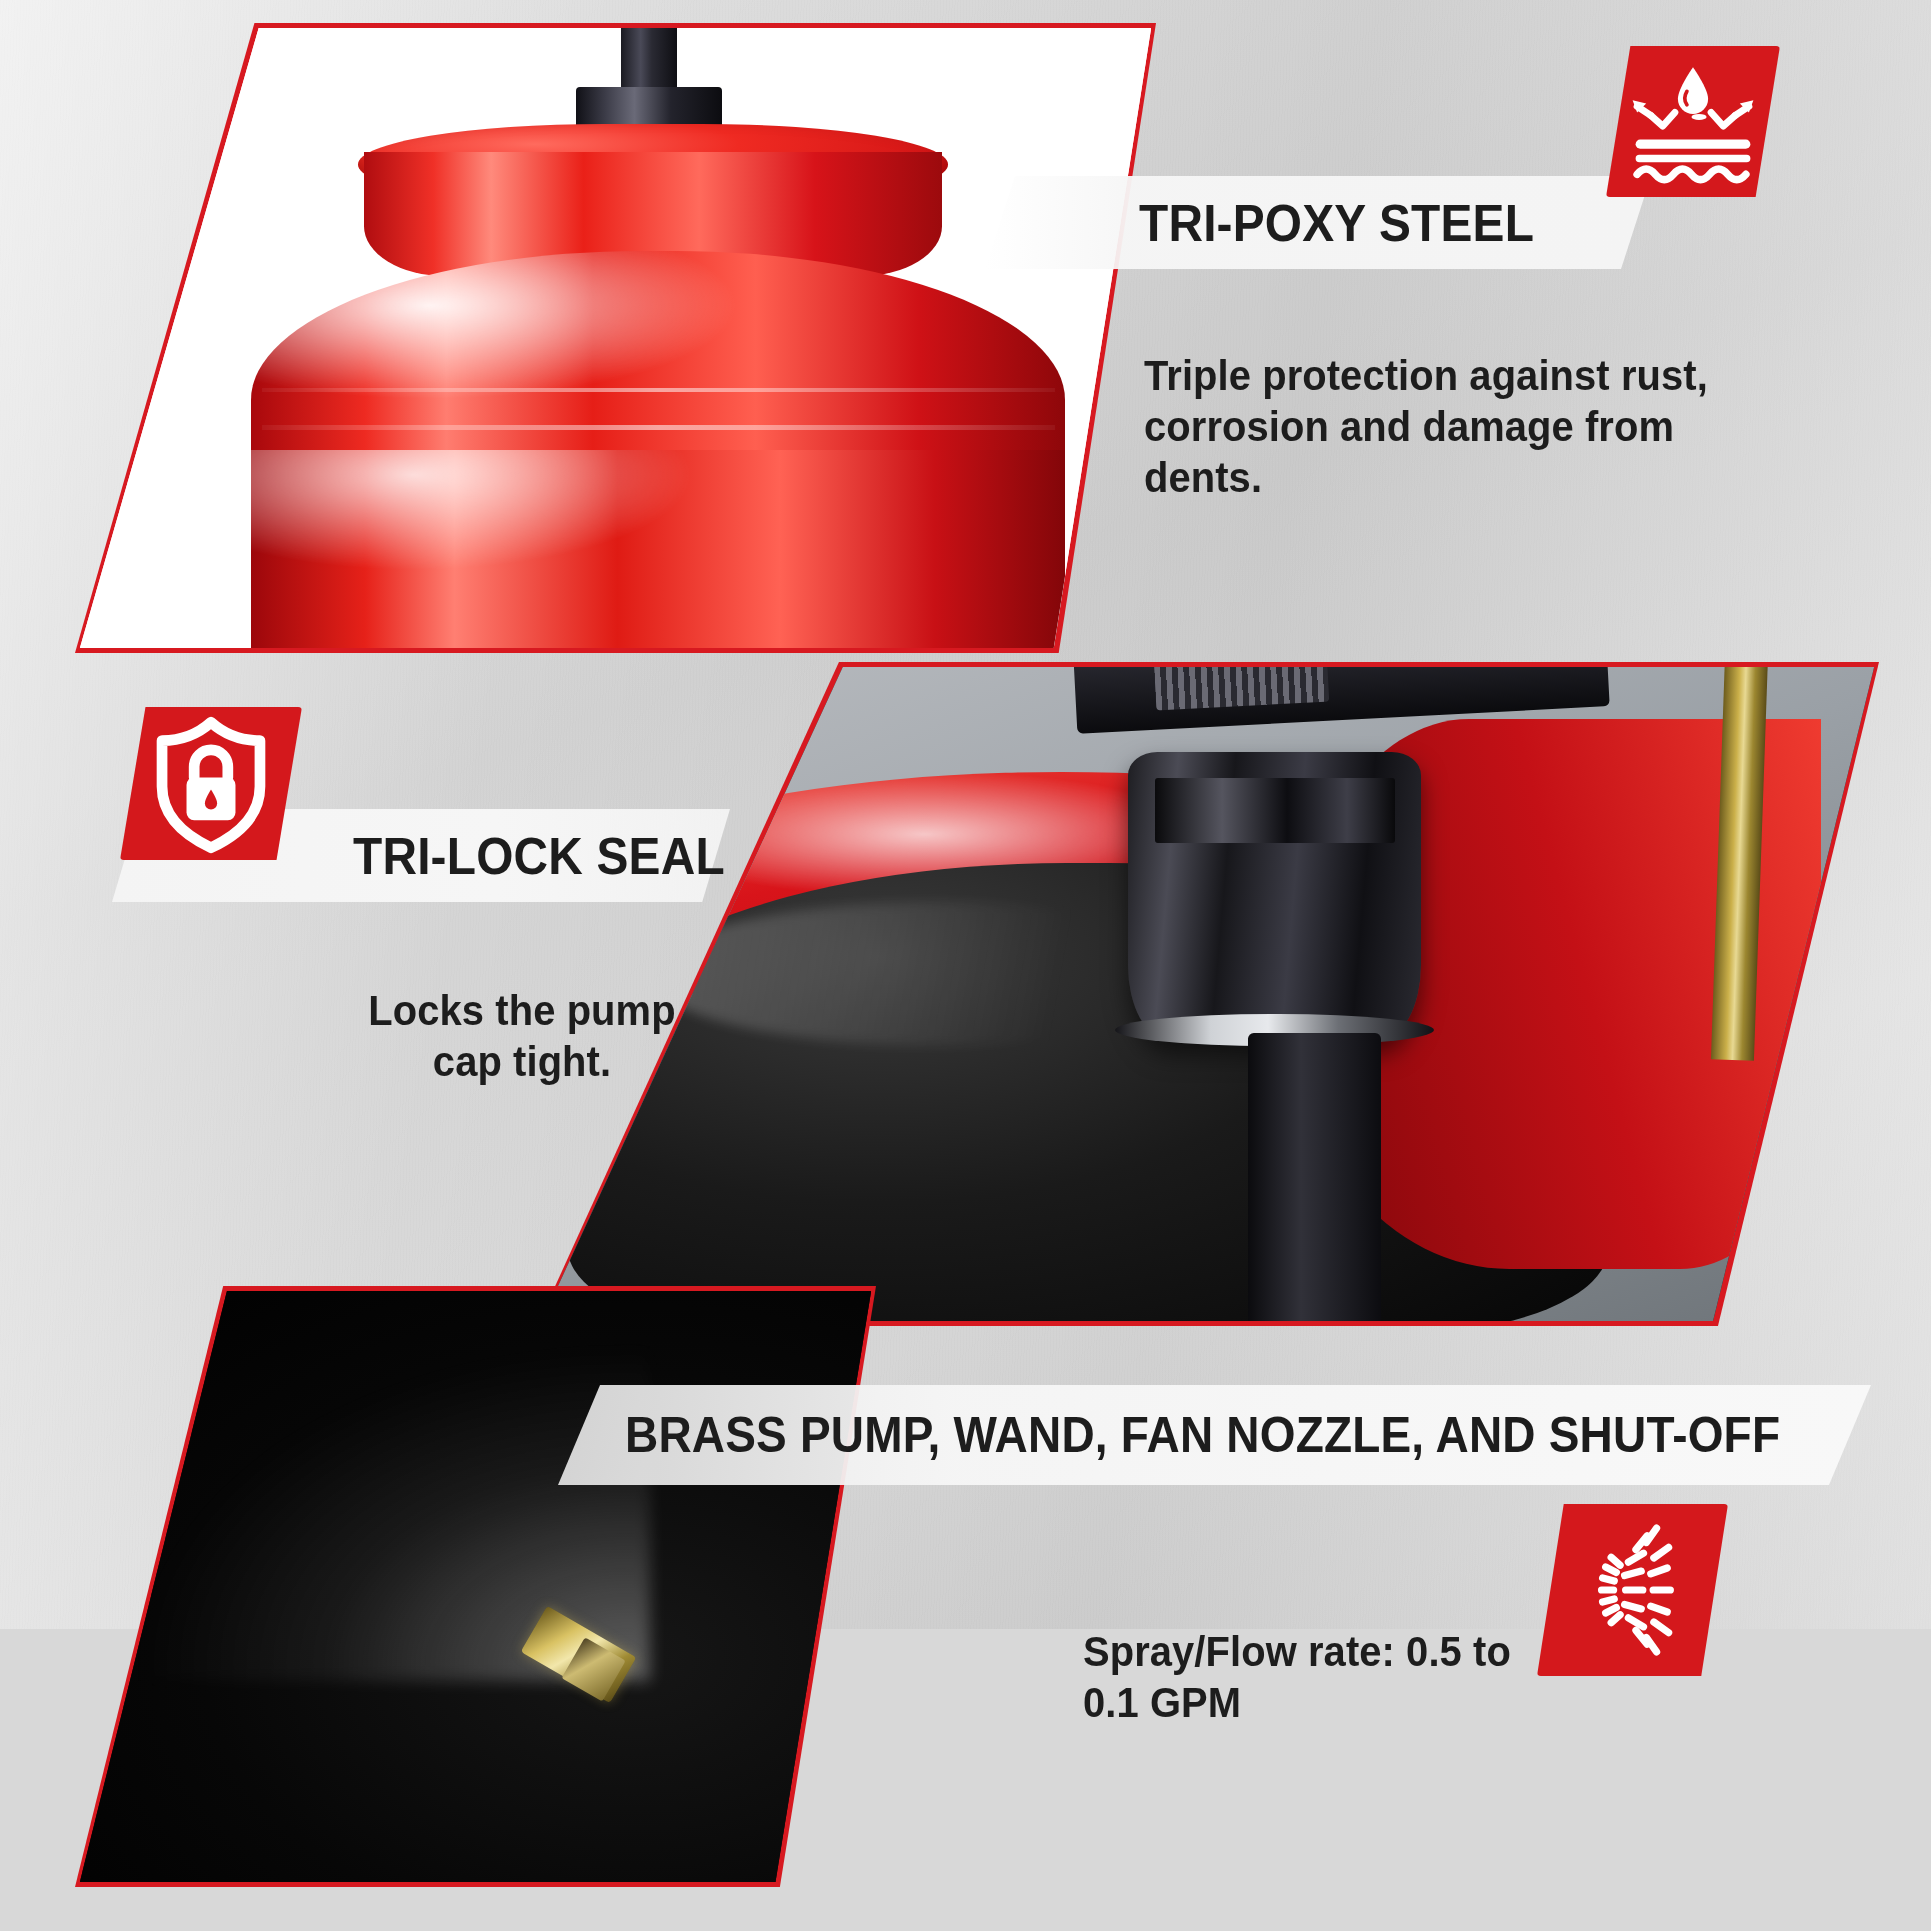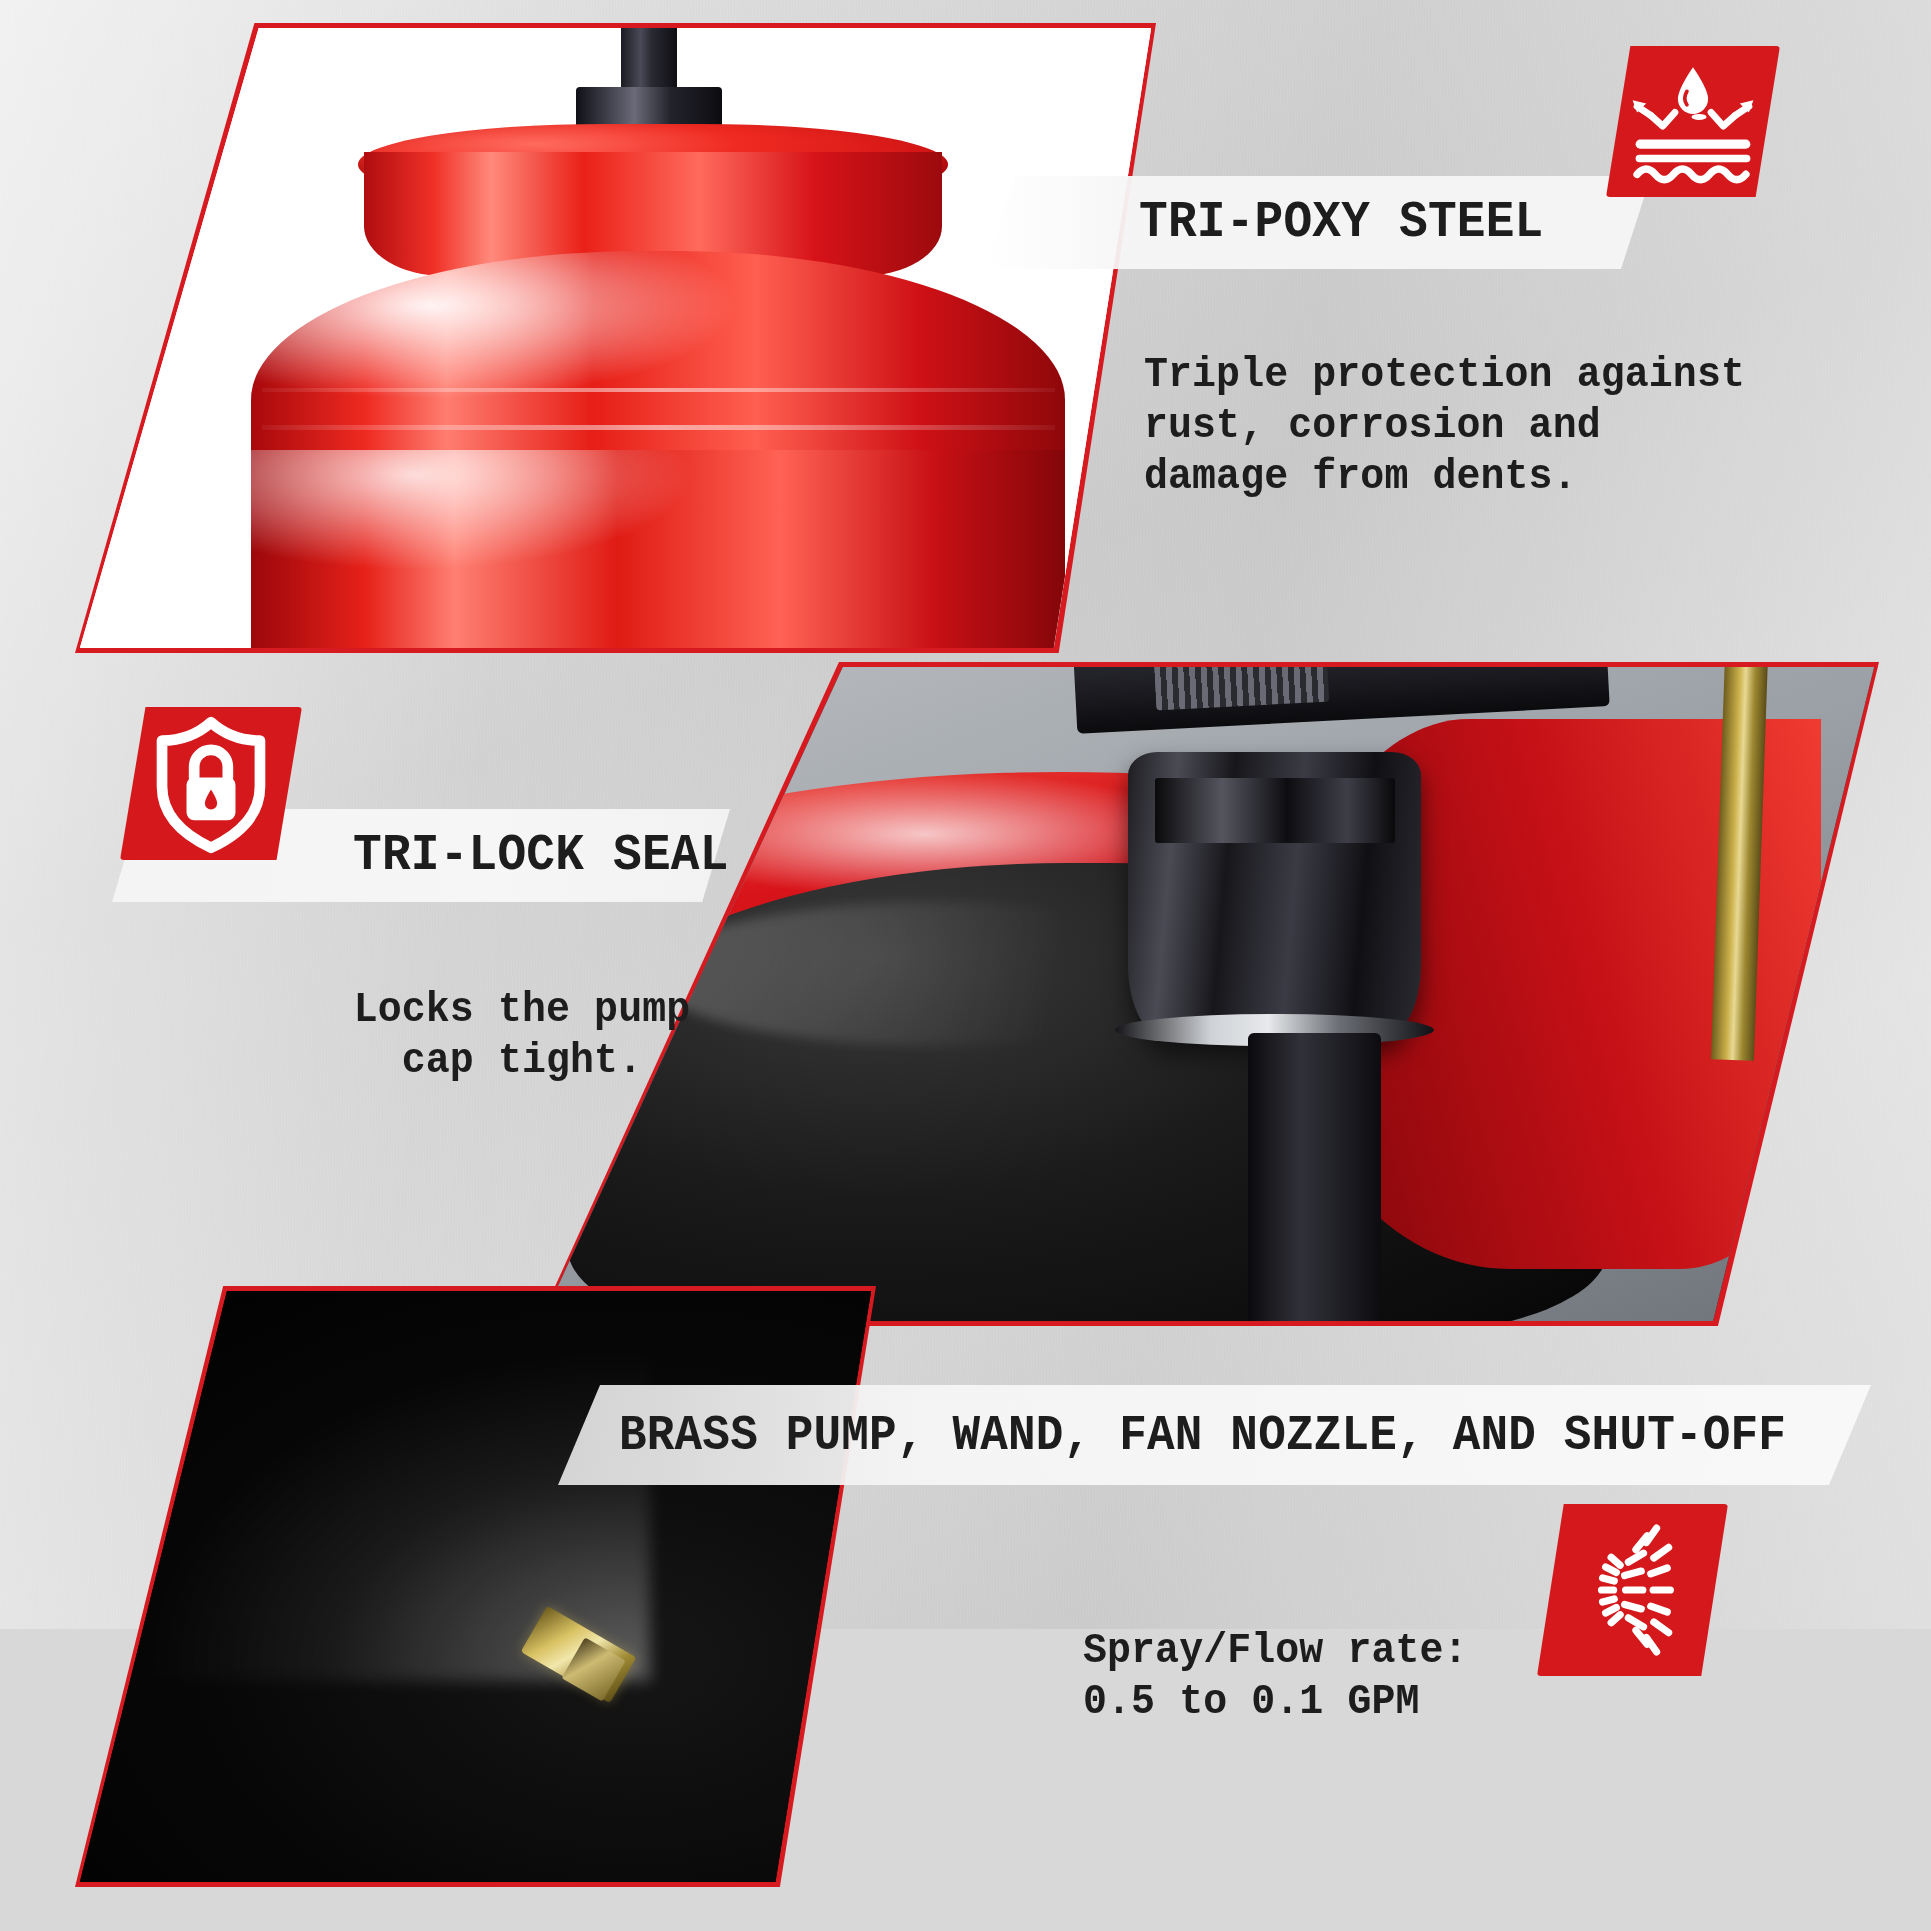--- a/index.html
+++ b/index.html
@@ -7,21 +7,20 @@
     width:1931px;height:1931px;overflow:hidden;
     font-family:"Liberation Sans","DejaVu Sans",sans-serif;
     background:#d8d8d8;
   }
   #root{
     position:relative;width:1931px;height:1629px;
     background:
       linear-gradient(100deg, rgba(255,255,255,.55) 0%, rgba(255,255,255,0) 28%, rgba(0,0,0,.045) 62%, rgba(255,255,255,.35) 100%),
       repeating-linear-gradient(92deg, rgba(0,0,0,.012) 0px, rgba(0,0,0,.012) 1px, rgba(255,255,255,.012) 1px, rgba(255,255,255,.012) 2.9px),
       linear-gradient(160deg,#e2e2e2 0%,#d2d2d2 40%,#dcdcdc 72%,#cfcfcf 100%);
-    font-family: Liberation Mono, monospace;
   }
 
   
   .panel{position:absolute;}
   .panel .frame{position:absolute;inset:0;background:#d71920;}
   .panel .inner{position:absolute;overflow:hidden;}
 
   
   #panel1{left:75px;top:23px;width:1081px;height:630px;}
   #panel1 .frame{

